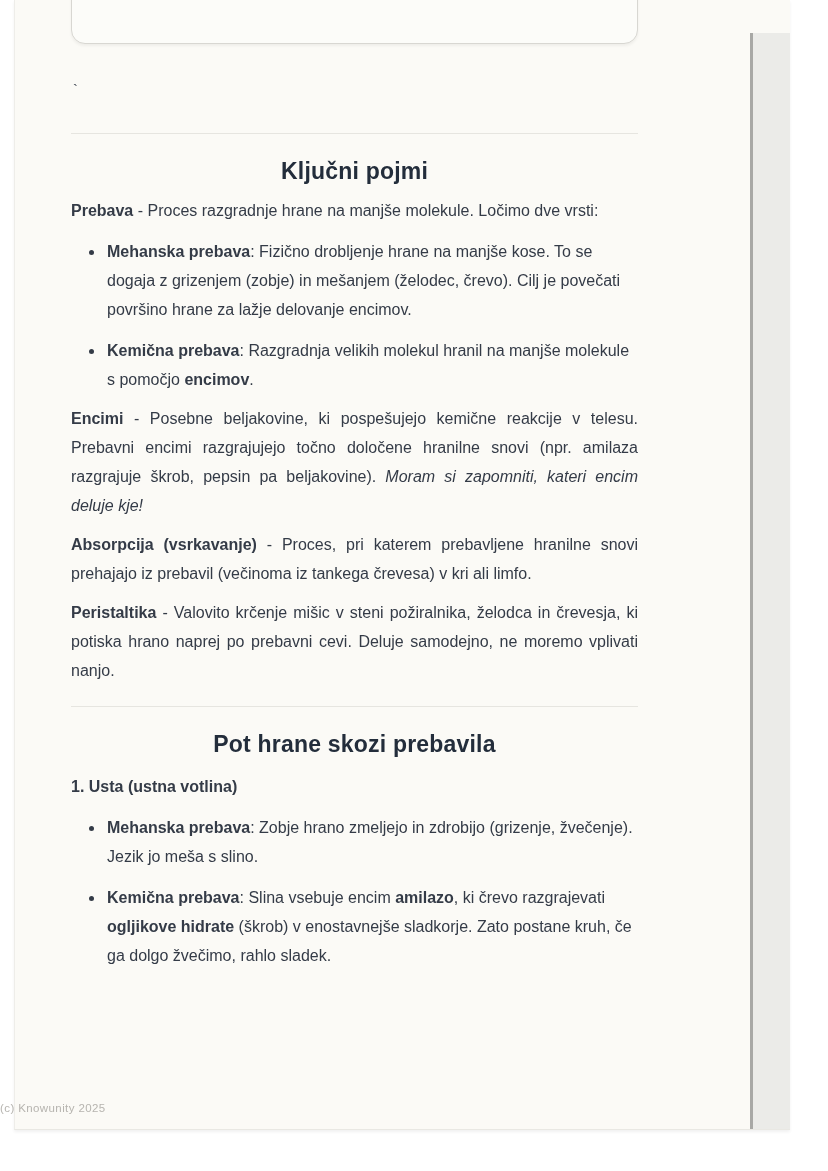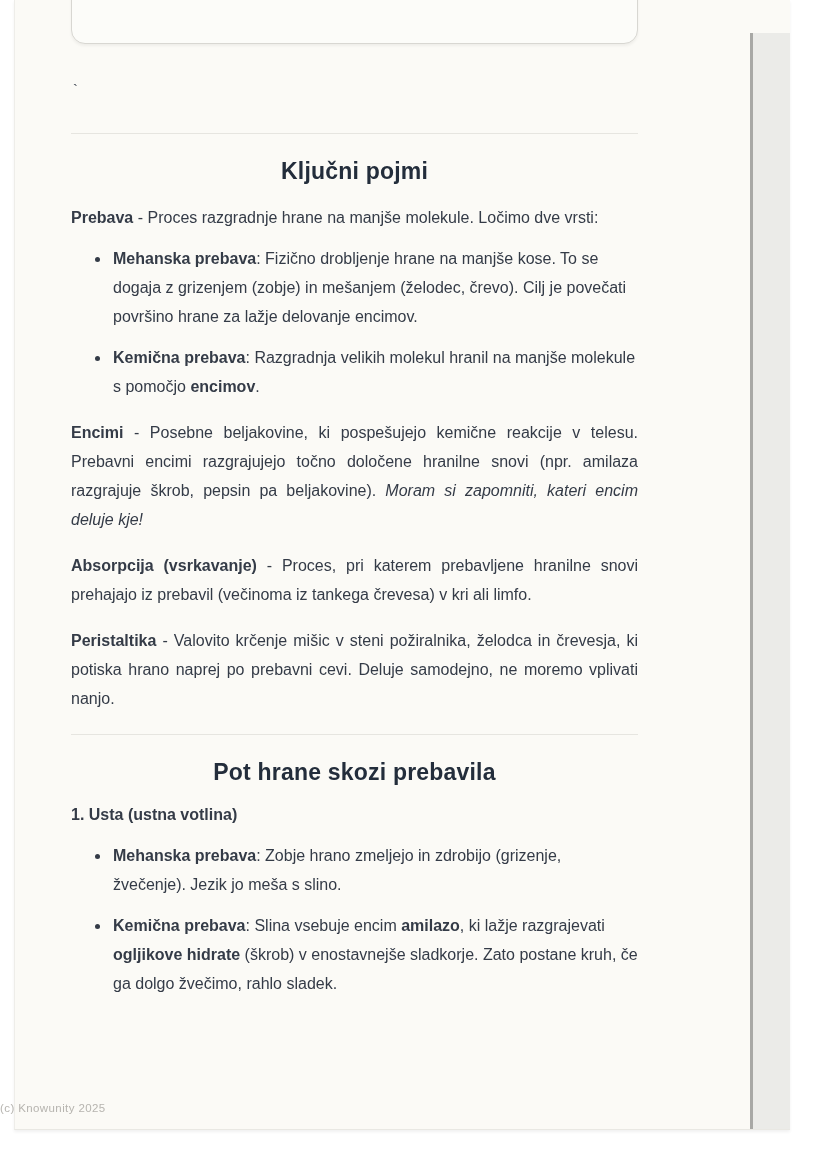--- a/index.html
+++ b/index.html
@@ -64,29 +64,29 @@
   }
   h2.section-heading{
     margin:22px 0 0 0;
     font-size:23px;
     line-height:30px;
     font-weight:700;
     color:var(--heading_text);
     letter-spacing:.2px;
     text-align:center;
   }
-  p.para{margin:17px 0 0 0;}
+  p.para{margin:10px 0 0 0;}
   p.justify{text-align:justify;}
   p.step-title{margin:13px 0 0 0;font-weight:700;}
   ul.bullets{
     margin:12px 0 0 0;
     padding-left:26px;
     list-style:disc;
   }
-  ul.bullets li{margin:0 0 12px 14px;padding-left:2px;}
+  ul.bullets li{margin:0 0 12px 8px;padding-left:2px;}
   ul.bullets li:last-child{margin-bottom:0;}
   .scrollbar-track{
     position:absolute;
     left:750px;top:33px;
     width:40px;height:1096px;
     background:var(--scrollbar_track);
   }
   .scrollbar-thumb{
     position:absolute;
     left:0;top:0;
@@ -135,21 +135,21 @@
 
     <hr class="rule" style="margin-top:21px;">
 
     <h2 class="section-heading">Pot hrane skozi prebavila</h2>
 
 
     <p class="step-title">1. Usta (ustna votlina)</p>
 
     <ul class="bullets">
       <li><span style="font-weight: 700;">Mehanska prebava</span><span>: Zobje hrano zmeljejo in zdrobijo (grizenje, žvečenje). Jezik jo meša s slino.</span></li>
-      <li><span style="font-weight: 700;">Kemična prebava</span><span>: Slina vsebuje encim </span><span style="font-weight: 700;">amilazo</span><span>, ki lažje razgrajevati </span><span style="font-weight: 700;">ogljikove hidrate</span><span> (škrob) v enostavnejše sladkorje. Zato postane kruh, če ga dolgo žvečimo, rahlo sladek.</span></li>
+      <li><span style="font-weight: 700;">Kemična prebava</span><span>: Slina vsebuje encim </span><span style="font-weight: 700;">amilazo</span><span>, ki črevo razgrajevati </span><span style="font-weight: 700;">ogljikove hidrate</span><span> (škrob) v enostavnejše sladkorje. Zato postane kruh, če ga dolgo žvečimo, rahlo sladek.</span></li>
     </ul>
 
 
 
   </div>
 </div>
 
 <div class="scrollbar-track">
   <div class="scrollbar-thumb"></div>
 </div>

